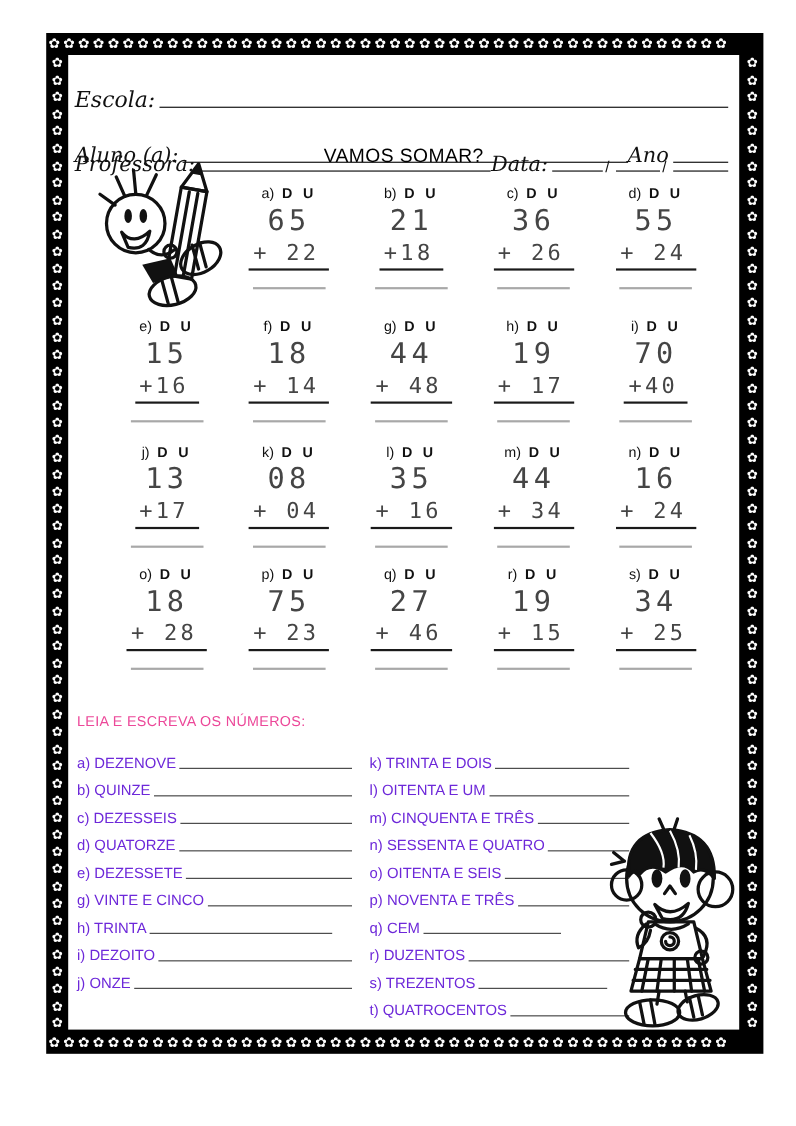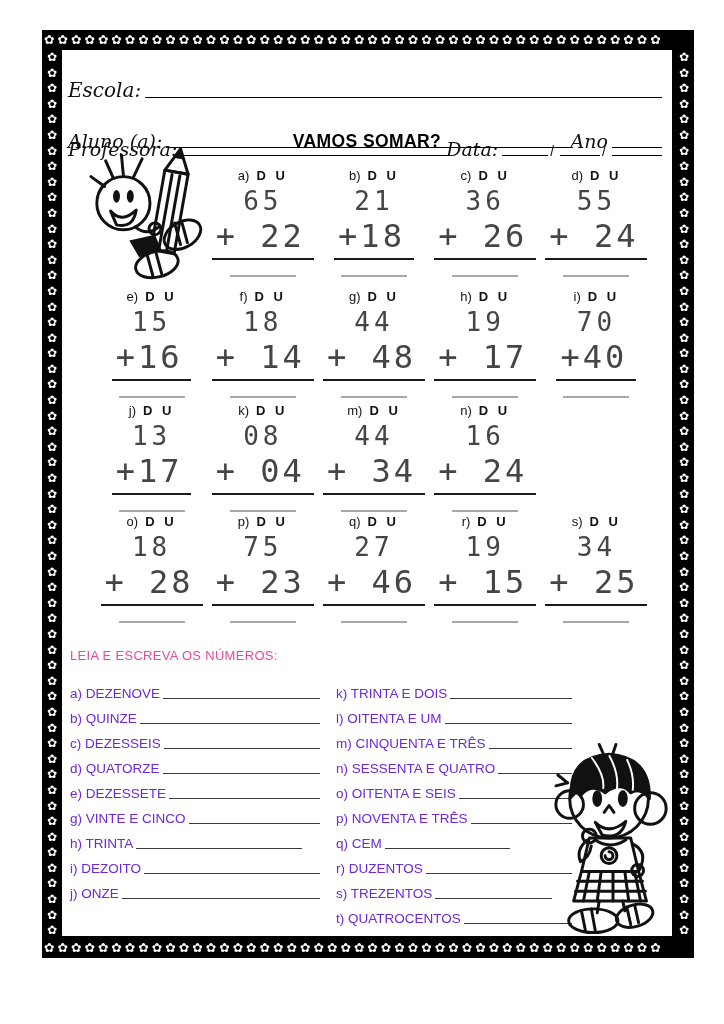--- a/index.html
+++ b/index.html
@@ -32,40 +32,40 @@
   .hdr-prof   { top:110px; }
   .hline { border-bottom:1.5px solid #000; height:1px; margin:0 0 4px 4px; }
   .grow { flex:1; }
   .w46 { width:46px; } .w40 { width:40px; } .w50 { width:50px; }
   .hdr-label { white-space:nowrap;margin-top:28px; }
   .slash { margin:0 2px; font-style:normal; font-family:"Liberation Sans",sans-serif; font-size:14px; padding-bottom:1px; }
 
   
   .title {
     position:absolute; left:62px; top:131px; width:610px; text-align:center;
-    font-weight:bold; font-size:17.5px; letter-spacing:0.4px; color:#000;
+    font-weight:normal; font-size:17.5px; letter-spacing:0.4px; color:#000;
   }
 
   
   .sumrow {
     position:absolute; left:98px; width:552px;
     display:grid; grid-template-columns:repeat(5,1fr); column-gap:4px;
   }
   .r1 { top:168px; } .r2 { top:289px; } .r3 { top:403px; } .r4 { top:514px; }
   .prob { text-align:center; }
   .prob-head { font-size:13px; font-weight:bold; color:#111; }
   .pid { margin-right:7px; font-weight:normal; }
   .du { letter-spacing:3px; }
   .num-top {
     margin-top:3px; font-family:"DejaVu Sans Mono", monospace;
     font-size:26px; color:#454545; letter-spacing:4px;
   }
   .num-bot {
     display:inline-block; margin-top:1px; font-family:"DejaVu Sans Mono", monospace;
-    font-size:32px; color:#454545; letter-spacing:3px;
+    font-size:20px; color:#454545; letter-spacing:3px;
     border-bottom:2.5px solid #1a1a1a; padding:0 9px 3px 4px;
   }
   .ans-line { width:66px; margin:15px auto 0; border-top:2px solid #a8a8a8; height:0; }
 
   
   .boy  { position:absolute; left:84px; top:146px; width:130px; height:140px; }
   .girl { position:absolute; left:548px; top:740px; width:128px; height:196px; z-index:2; }
 
   
   .leia { position:absolute; left:70px; top:648px; font-size:13px; color:#ec4899; letter-spacing:0.3px; }
@@ -320,20 +320,26 @@
     <div class="prob">
       <div class="prob-head"><span class="pid">j)</span><span class="du">D U</span></div>
       <div class="num-top">13</div>
       <div><span class="num-bot">+17</span></div>
       <div class="ans-line"></div>
     </div>
     <div class="prob">
       <div class="prob-head"><span class="pid">k)</span><span class="du">D U</span></div>
       <div class="num-top">08</div>
       <div><span class="num-bot">+ 04</span></div>
+      <div class="ans-line"></div>
+    </div>
+    <div class="prob">
+      <div class="prob-head"><span class="pid">l)</span><span class="du">D U</span></div>
+      <div class="num-top">35</div>
+      <div><span class="num-bot">+ 16</span></div>
       <div class="ans-line"></div>
     </div>
     <div class="prob">
       <div class="prob-head"><span class="pid">m)</span><span class="du">D U</span></div>
       <div class="num-top">44</div>
       <div><span class="num-bot">+ 34</span></div>
       <div class="ans-line"></div>
     </div>
     <div class="prob">
       <div class="prob-head"><span class="pid">n)</span><span class="du">D U</span></div>

